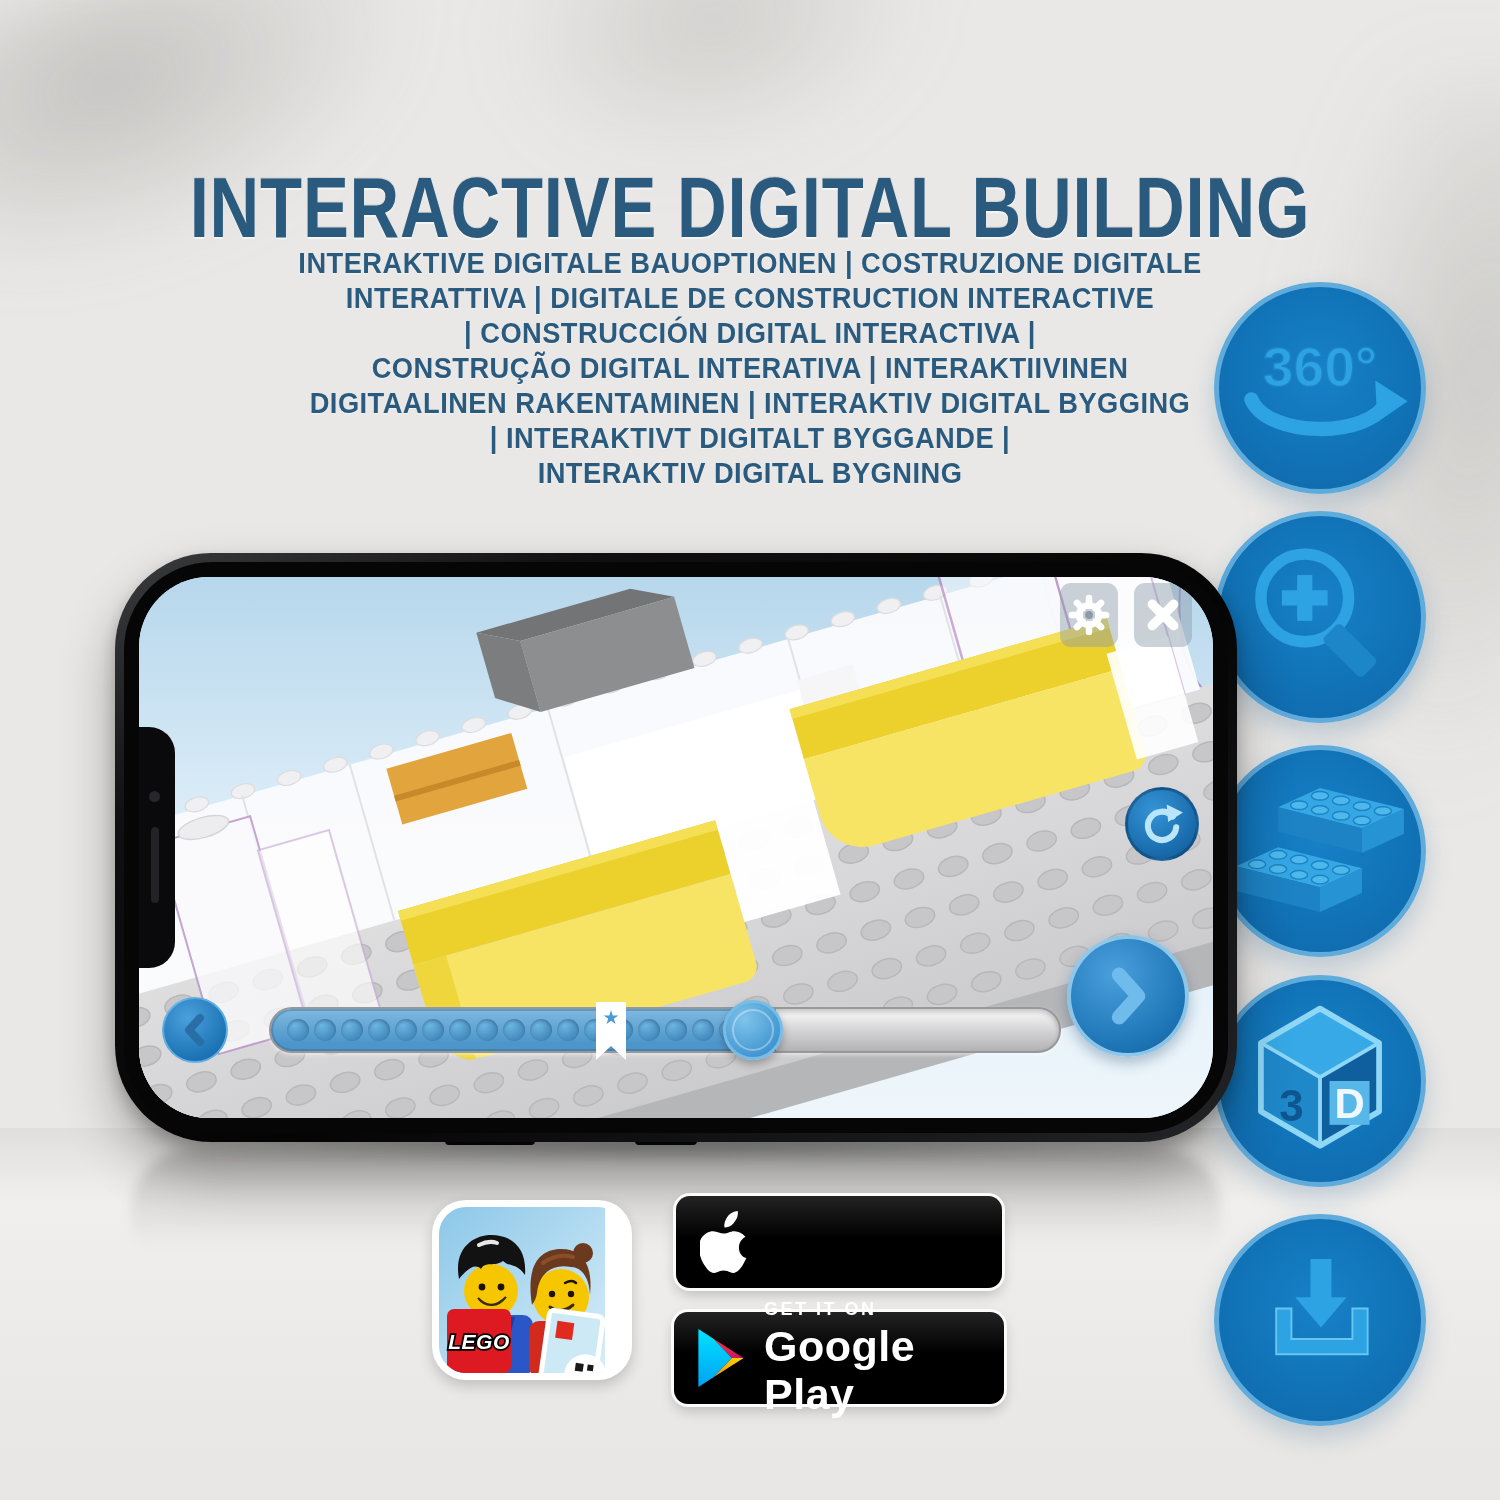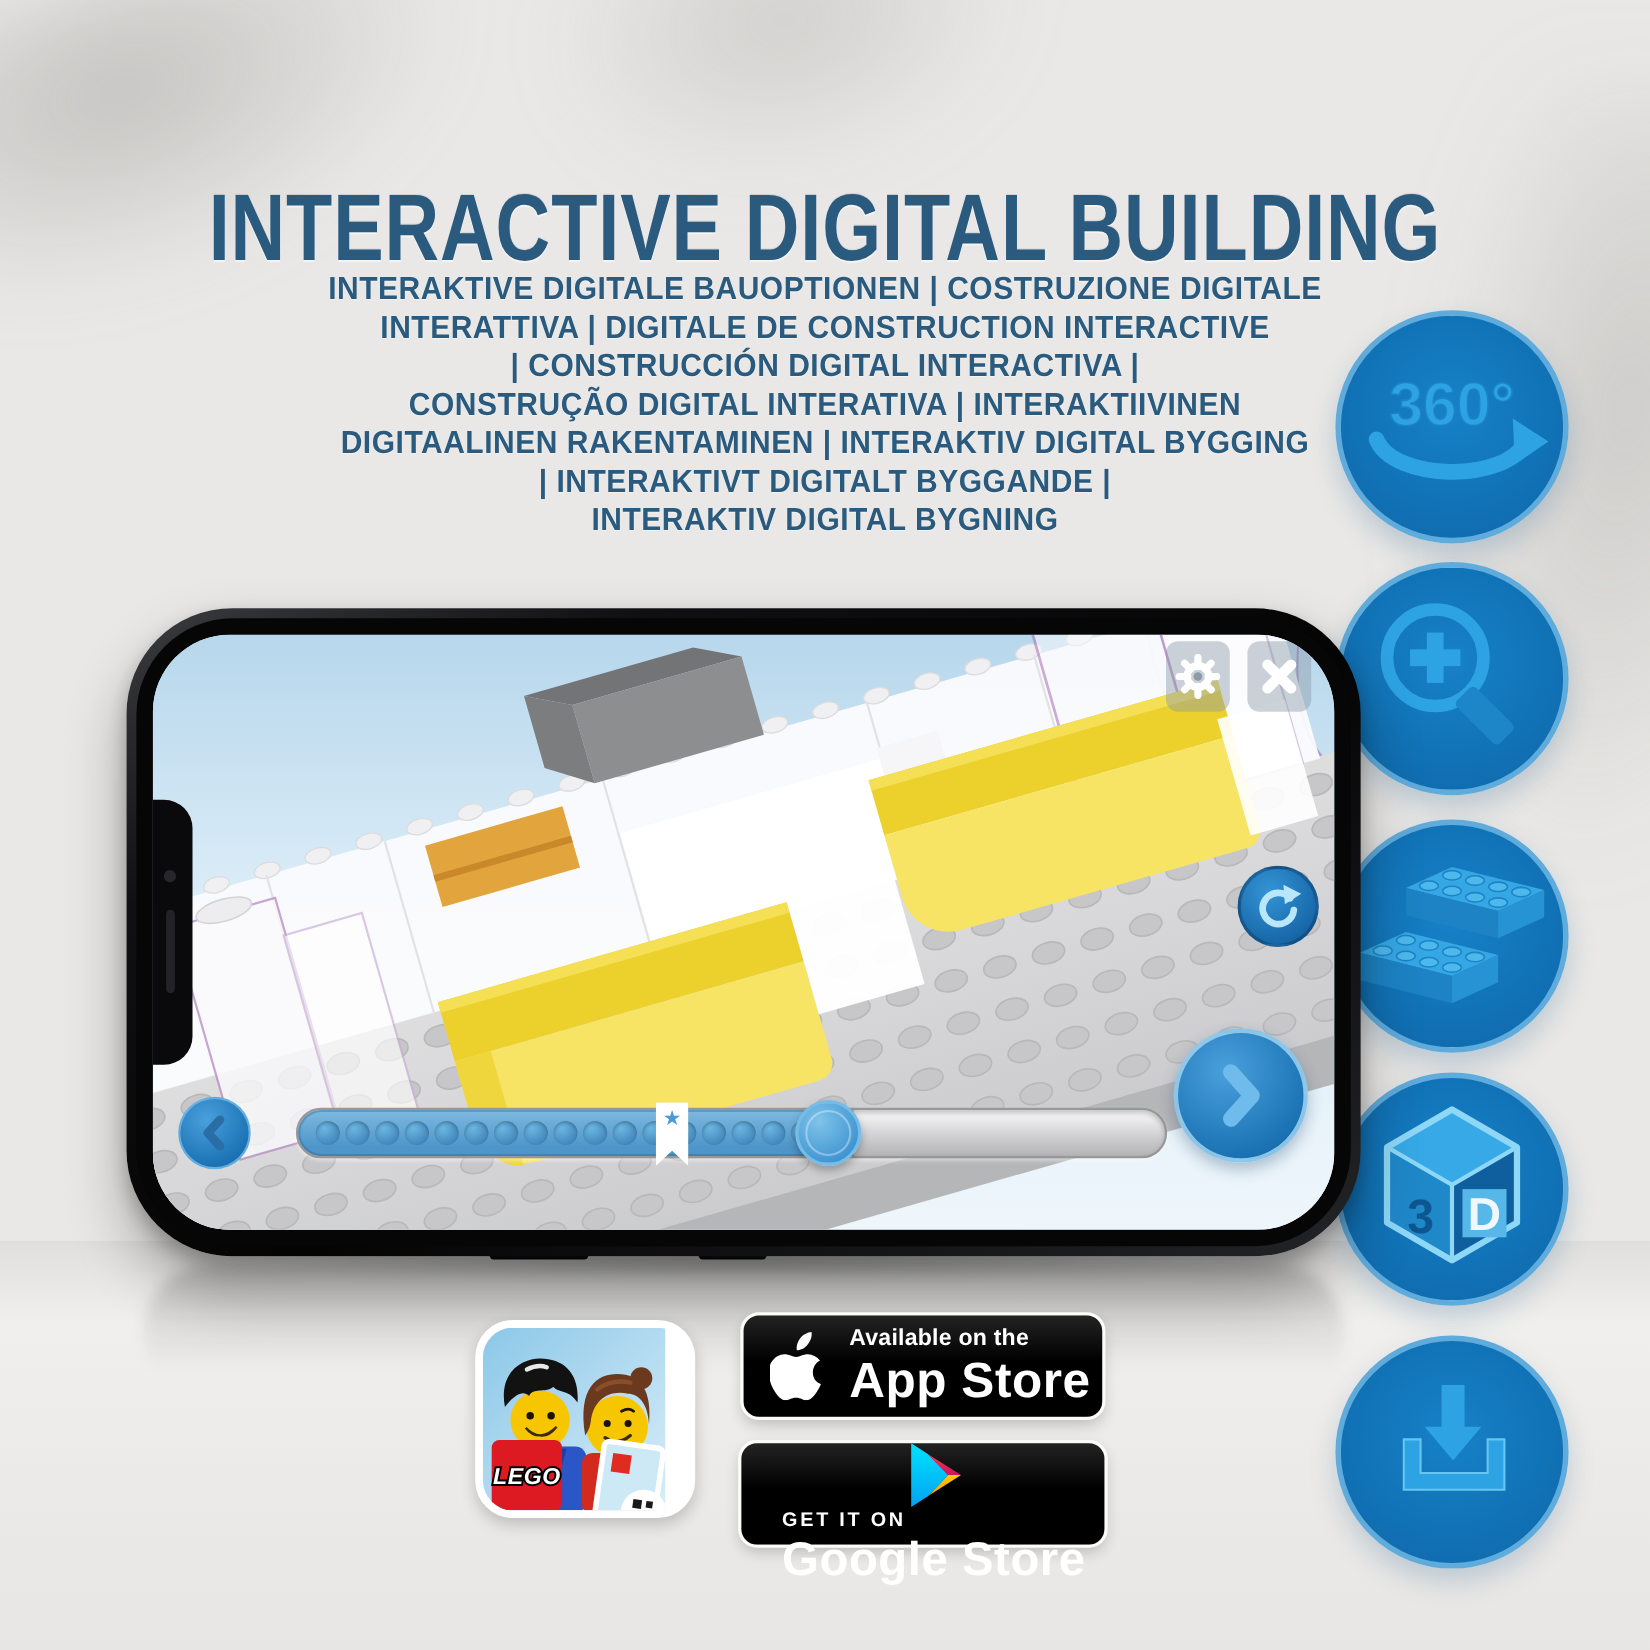--- a/index.html
+++ b/index.html
@@ -91,21 +91,21 @@
                     background:linear-gradient(180deg,rgba(45,45,48,.20),rgba(45,45,48,0) 78%);z-index:1;}
 
   
   .app-icon{left:432px;top:1200px;width:180px;height:180px;border-radius:34px;background:#fff;
             box-shadow:0 6px 14px rgba(0,0,0,.18);z-index:3;padding-left:20px;}
   .app-icon-art{position:absolute;inset:7px;border-radius:27px;overflow:hidden;}
   .badge{background:linear-gradient(180deg,#232323,#000 45%);border-radius:14px;z-index:3;
          box-shadow:0 0 0 3px #fbfbf9,0 6px 14px rgba(0,0,0,.22);
          display:flex;align-items:center;color:#fff;}
   .badge-appstore{left:676px;top:1196px;width:326px;height:92px;}
-  .badge-gplay{left:674px;top:1312px;width:330px;height:92px;flex-direction:column;}
+  .badge-gplay{left:674px;top:1312px;width:330px;height:92px;}
   .badge-logo{flex:0 0 auto;margin-left:24px;display:flex;align-items:center;}
   .badge-text{margin-left:20px;display:flex;flex-direction:column;justify-content:center;}
   .as-tagline{font-size:21px;font-weight:bold;letter-spacing:.2px;line-height:24px;}
   .as-name{font-size:45px;font-weight:bold;letter-spacing:.5px;line-height:48px;margin-top:2px;}
   .gp-tagline{font-size:18px;font-weight:bold;letter-spacing:2.5px;line-height:22px;}
   .gp-name{font-size:43px;font-weight:bold;letter-spacing:.5px;line-height:48px;margin-top:2px;}
 </style>
 </head>
 <body>
 
@@ -563,24 +563,20 @@
   </div>
 </div>
 
 <div class="abs badge badge-appstore">
   <span class="badge-logo">
     <svg width="52" height="62" viewBox="0 0 60 72">
       <path d="M41 11 C44.5 6.3 43.8 1 43.7 0 c-4.3.2-9.3 2.9-12 6.6 -2.4 3.2-4.3 7.9-3.6 12.4 4.6.4 9.8-2.5 12.9-8z" fill="#fff"></path>
       <path d="M53.6 54.7c-1.5 3.4-2.2 4.9-4.1 7.9-2.7 4.1-6.5 9.2-11.2 9.3-4.2 0-5.3-2.7-11-2.7-5.7 0-6.9 2.6-11.1 2.7-4.7.1-8.3-4.5-11-8.6-7.5-11.4-8.3-24.8-3.7-31.9 3.3-5 8.5-8 13.5-8 5.1 0 8.3 2.8 12.5 2.8 4.1 0 6.6-2.8 12.5-2.8 4.5 0 9.2 2.4 12.6 6.6-11.1 6.1-9.3 21.9 1 24.7z" fill="#fff"></path>
     </svg>
   </span>
-  <span class="badge-text">
-    <span class="as-tagline">Available on the</span>
-    <span class="as-name">App Store</span>
-  </span>
 </div>
 
 <div class="abs badge badge-gplay">
   <span class="badge-logo">
     <svg width="46" height="58" viewBox="0 0 78 100">
       <defs>
         <linearGradient id="gpcyan" x1="0" y1="0" x2="0" y2="1">
           <stop offset="0" stop-color="#00e3ff"></stop>
             <stop offset="1" stop-color="#00a2f3"></stop>
         </linearGradient>
@@ -593,15 +589,15 @@
             <stop offset="1" stop-color="#ff9900"></stop>
         </linearGradient>
       </defs>
       <polygon points="0,0 26,17 58,50 26,83 0,100" fill="url(#gpcyan)"></polygon>
       <polygon points="26,17 78,50 58,50" fill="url(#gpred)"></polygon>
       <polygon points="58,50 78,50 26,83" fill="url(#gpyellow)"></polygon>
     </svg>
   </span>
   <span class="badge-text">
     <span class="gp-tagline">GET IT ON</span>
-    <span class="gp-name">Google Store</span>
+    <span class="gp-name">Google Play</span>
   </span>
 </div>
 
 </body></html>

